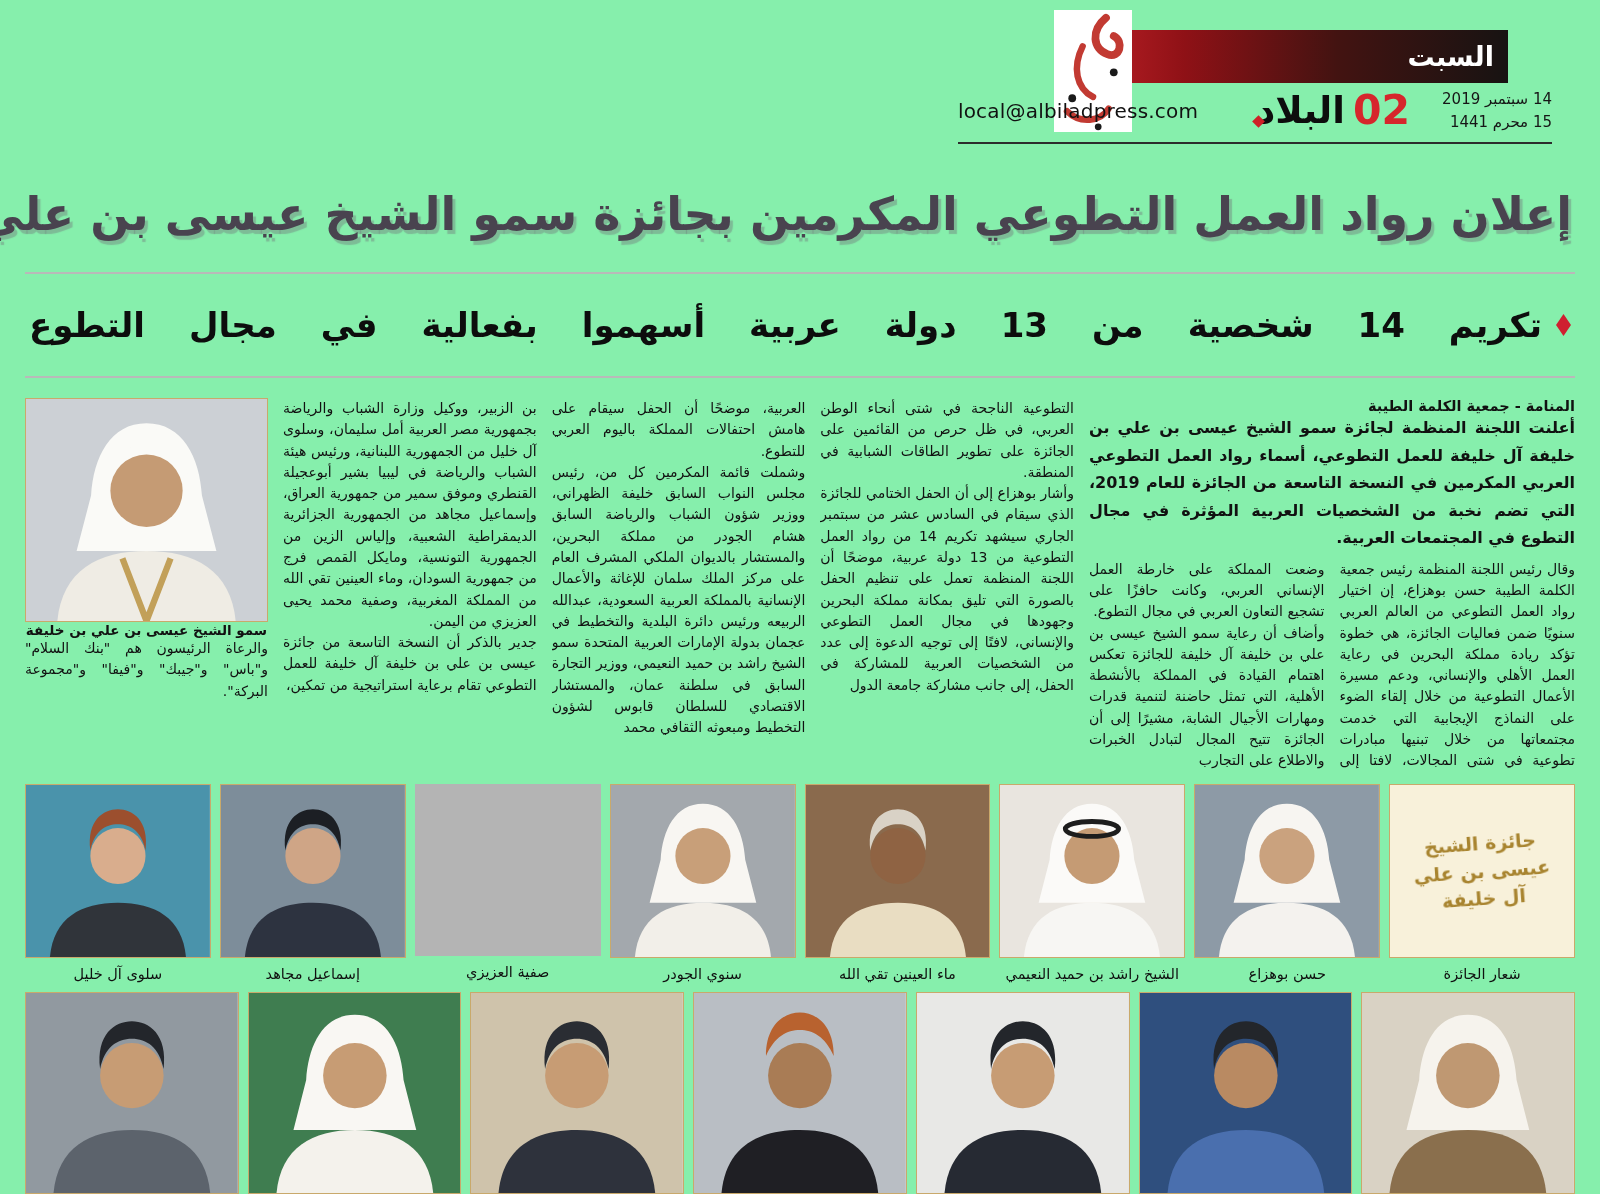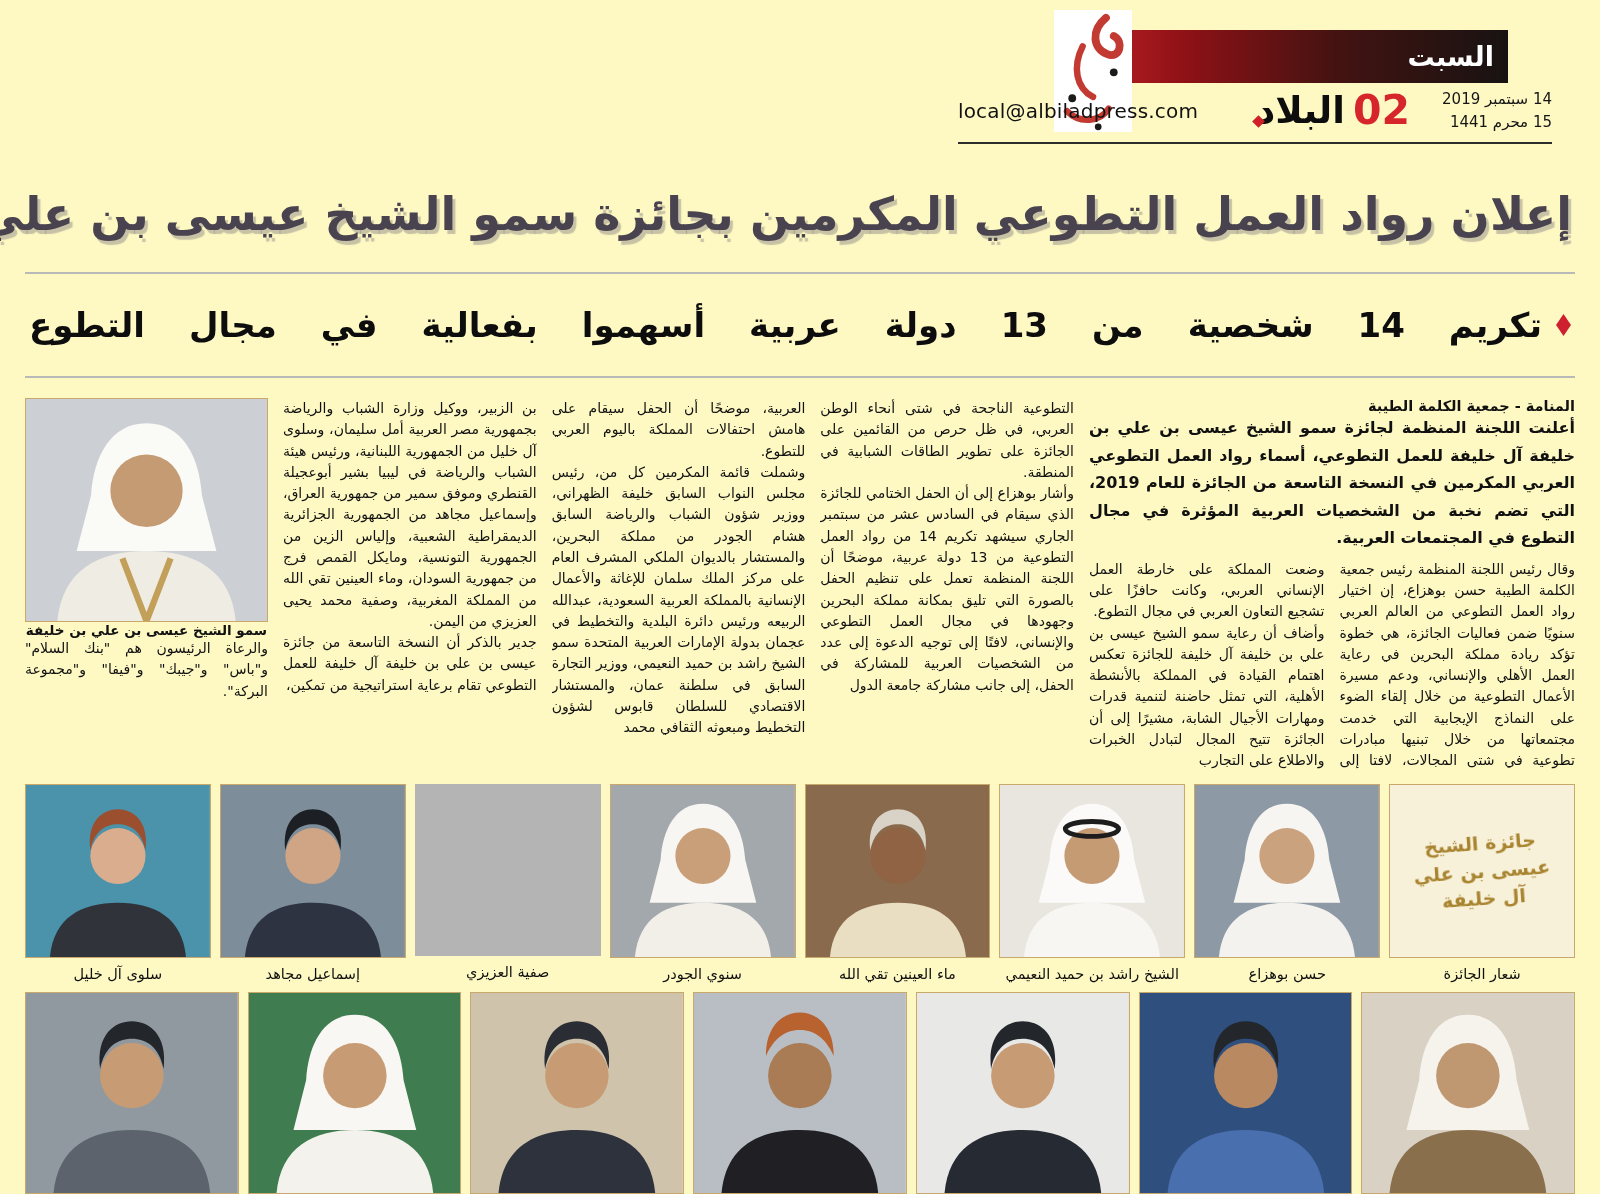--- a/index.html
+++ b/index.html
@@ -1,17 +1,17 @@
 <!DOCTYPE html>
 <html lang="ar"><head>
 <meta charset="utf-8">
 <style>
   html,body{margin:0;padding:0;background:#e9e9e9;}
   .page{
-    width:1600px;height:1194px;margin:0 auto;background:#fef9c3;
+    width:1600px;height:1194px;margin:0 auto;background:#86efac;
     position:relative;overflow:hidden;
     font-family:"DejaVu Sans",sans-serif;color:#111;
   }
   
   .masthead{position:relative;height:148px;direction:ltr;}
   .mast-bar{
     position:absolute;top:30px;right:92px;width:450px;height:53px;
     background:linear-gradient(to left,#171312 0%,#431311 38%,#8f1116 72%,#c8242b 100%);
     display:flex;align-items:center;justify-content:flex-end;
   }

